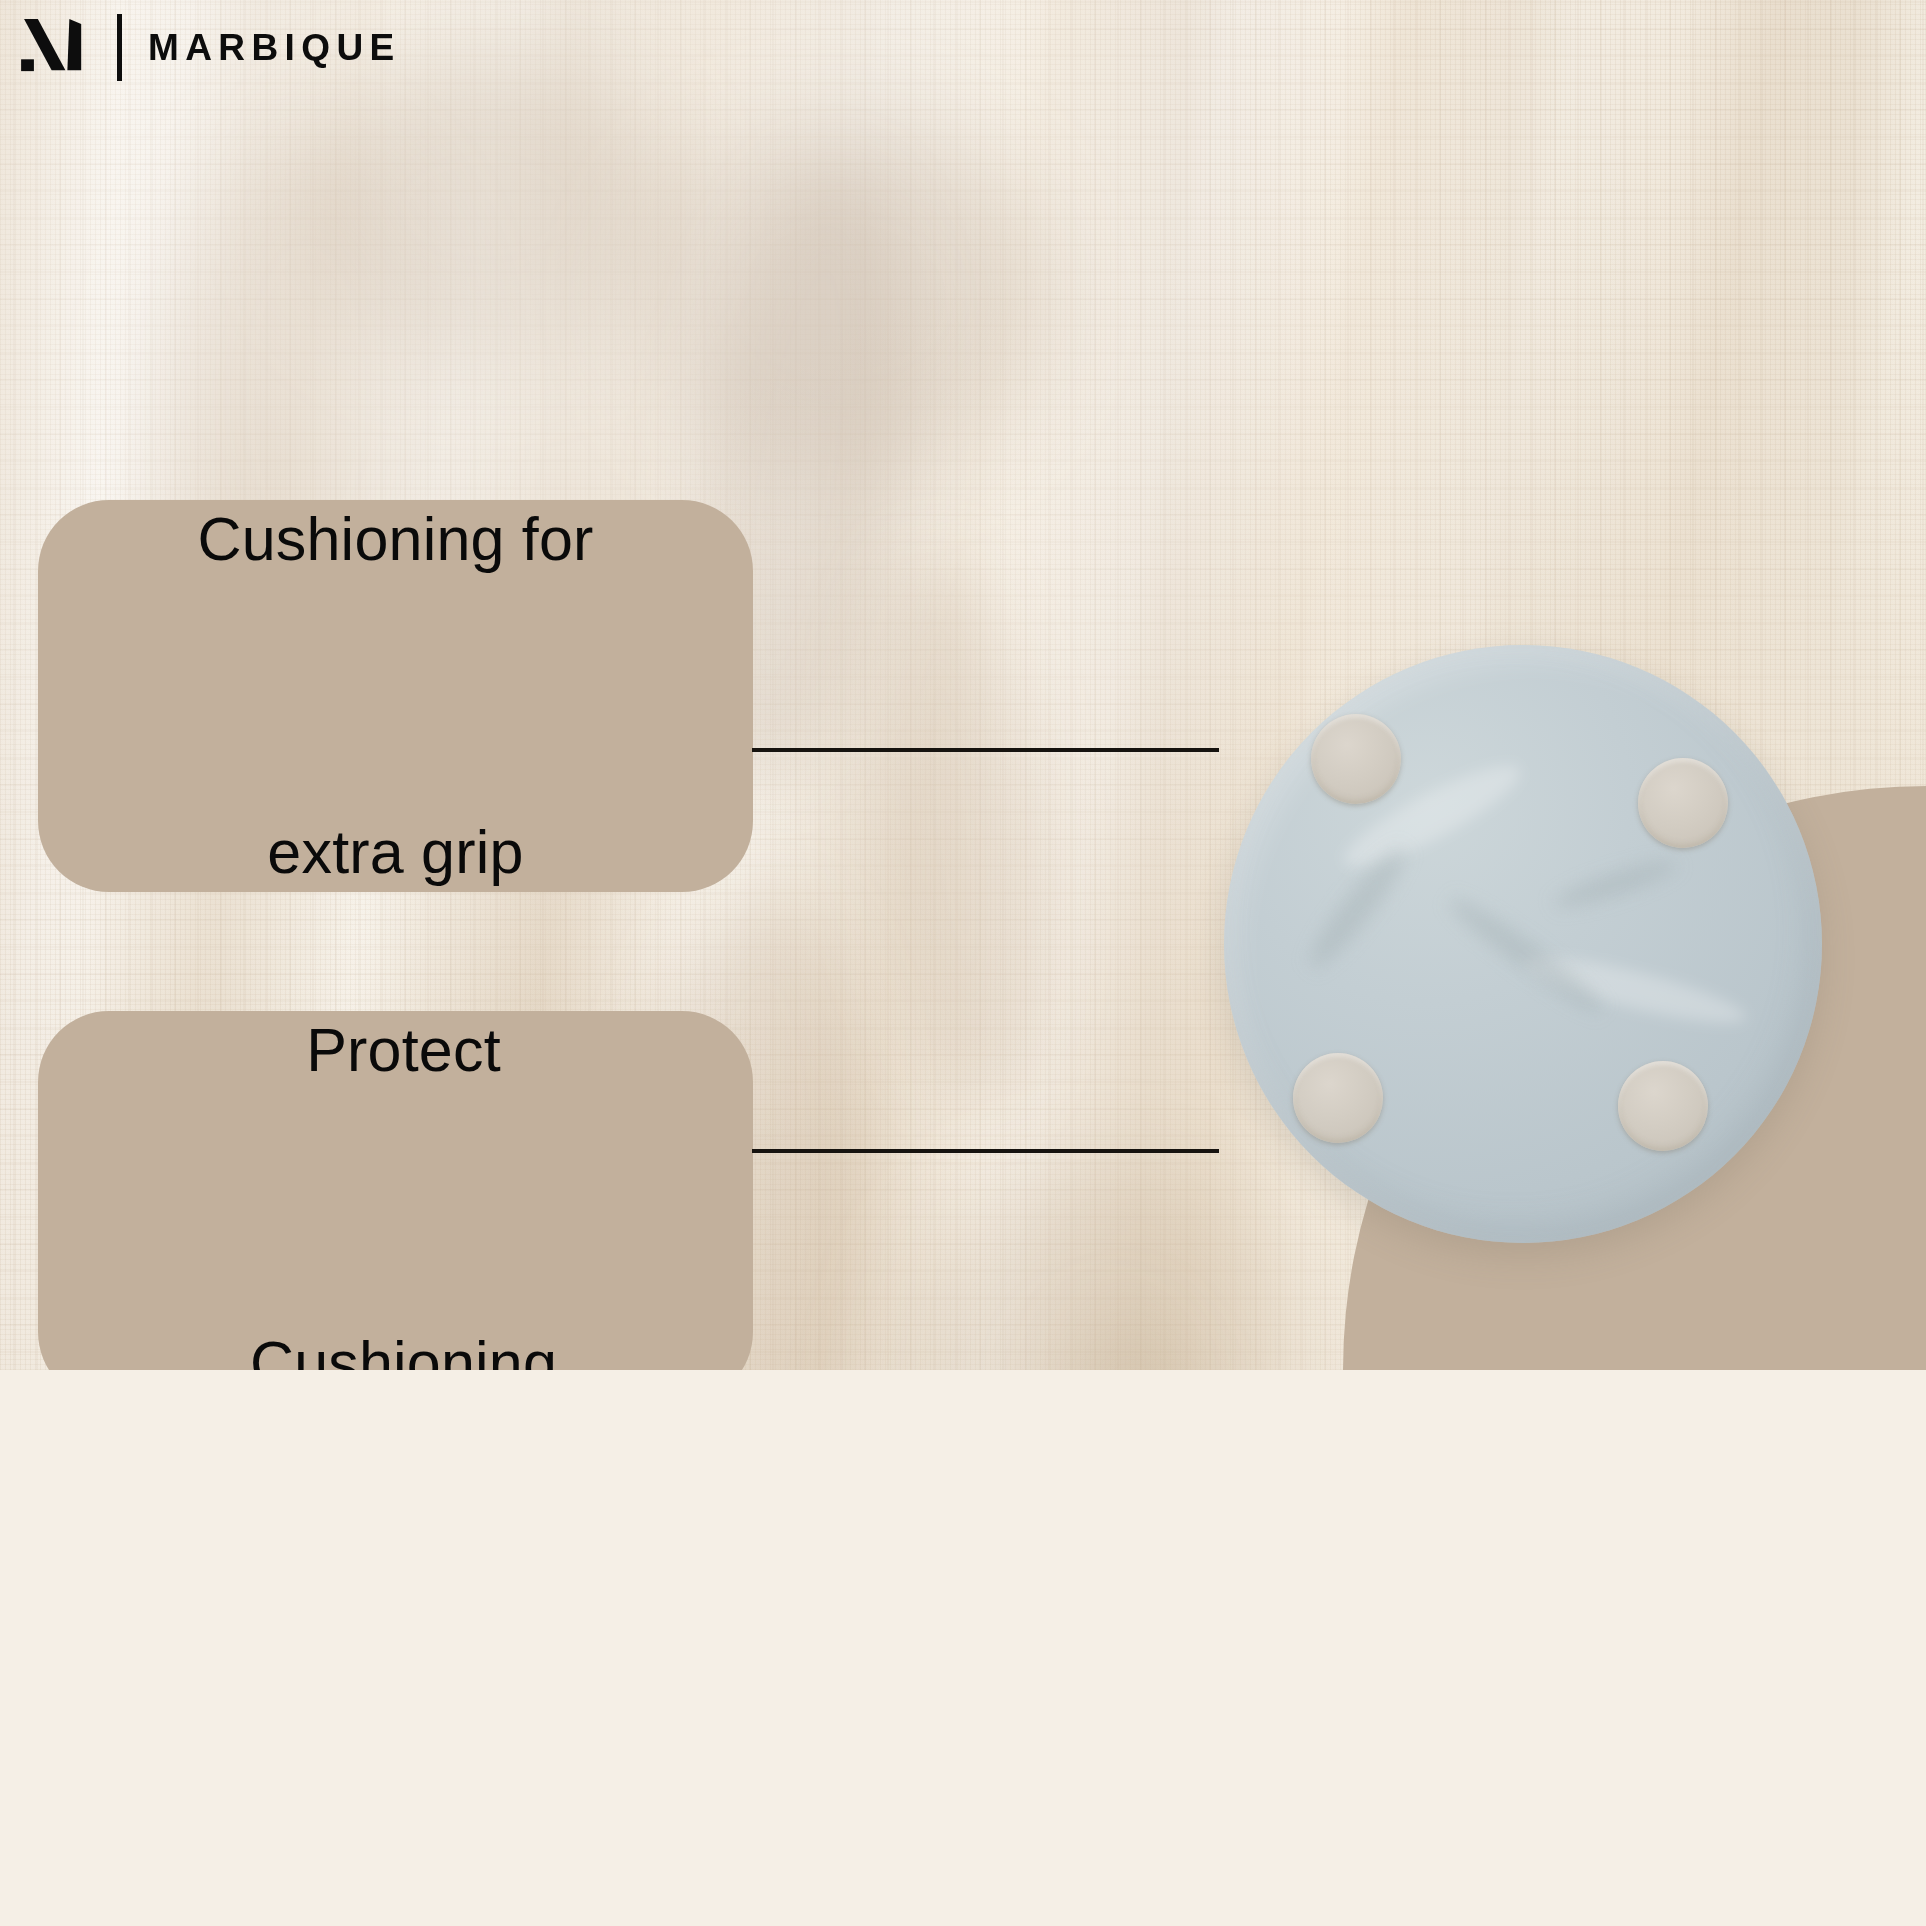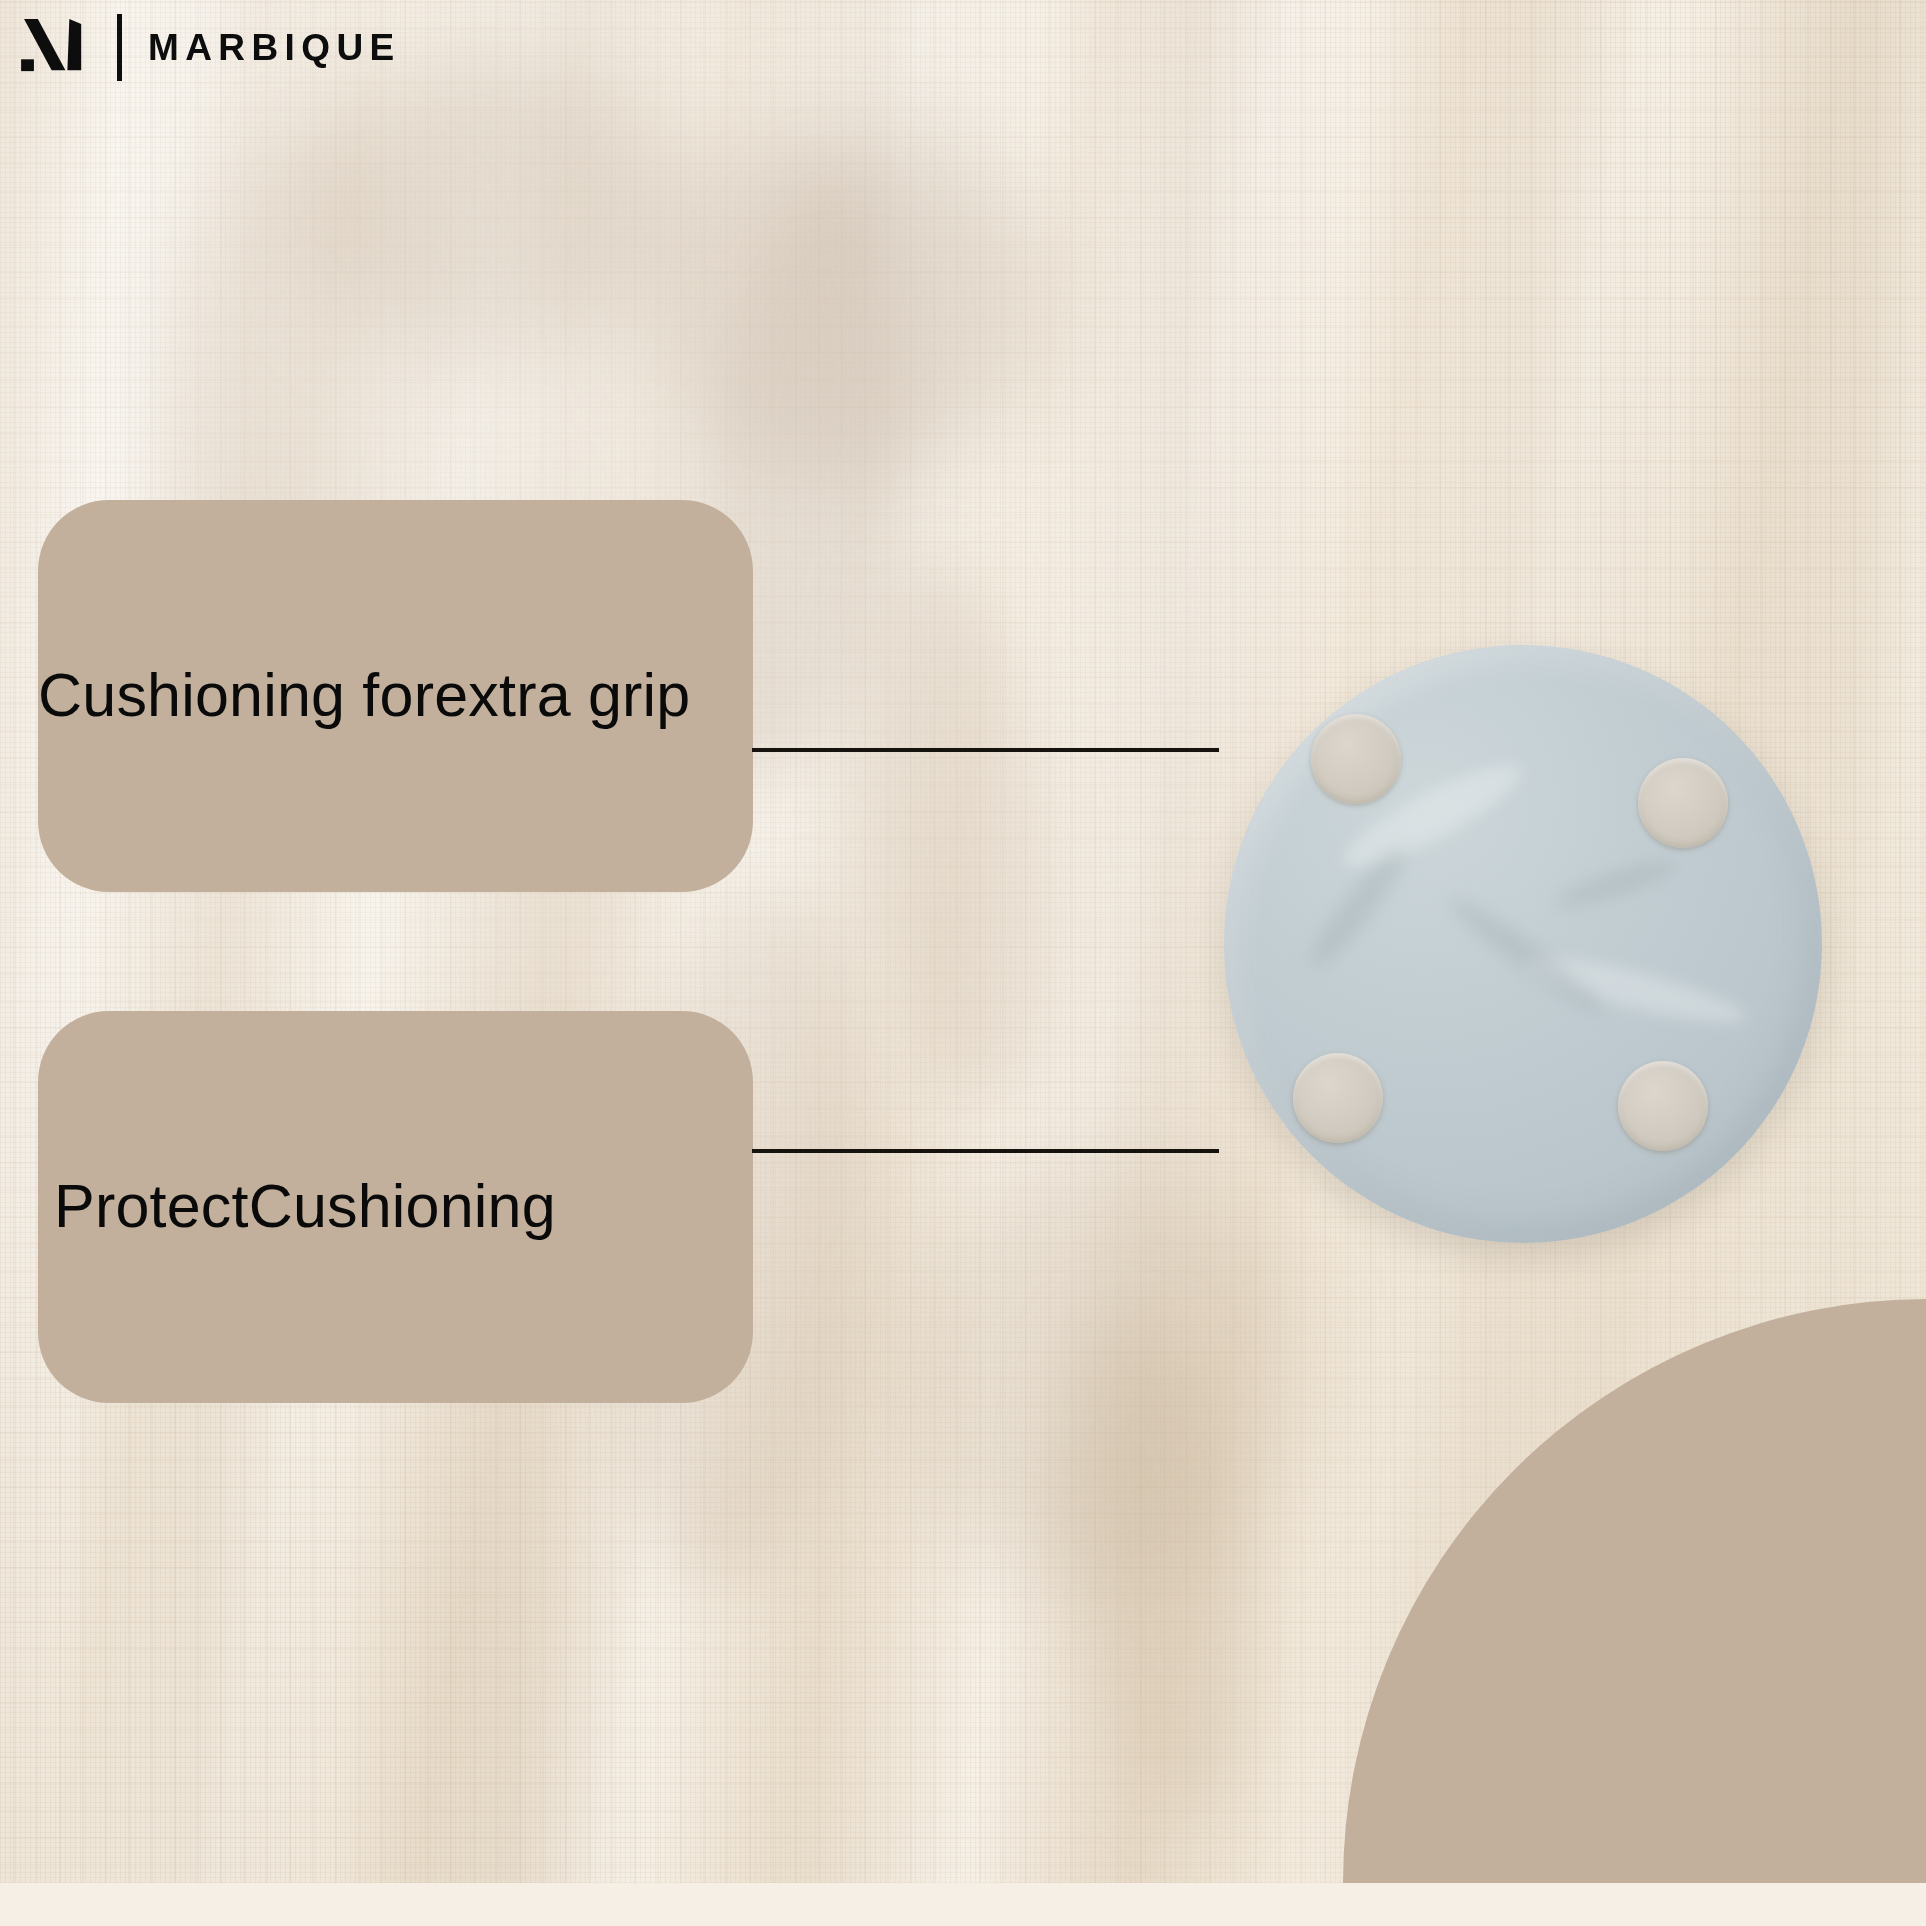--- a/index.html
+++ b/index.html
@@ -7,21 +7,21 @@
 
   html, body {
     width:1927px; height:1927px;
     overflow:hidden;
     background:#f5efe6;
     font-family:"Liberation Sans", sans-serif;
   }
 
   #stage {
     position:relative;
-    width:1927px; height:1883px;
+    width:1927px; height:1370px;
     overflow:hidden;
     background:#f7f2ea;
     text-decoration:underline;
   }
 
   
   .bg-base {
     position:absolute; inset:0;
     background:
       linear-gradient(100deg,
@@ -117,23 +117,23 @@
   }
 
   
   .pill {
     position:absolute;
     left:38px;
     width:715px;
     background:#c2b09c;
     border-radius:71px;
     display:flex;
-    flex-direction:row;
+    flex-direction:column;
     align-items:center;
-    justify-content:flex-start;
+    justify-content:space-between;
     text-align:center;
     color:#0a0a0a;
     font-size:61px;
     line-height:1.30;
     letter-spacing:0.2px;
     font-weight:normal;
   }
   #pill-1 { top:500px;  height:392px; }
   #pill-2 { top:1011px; height:392px;padding-left:16px; }
   .pill-line { display:block; }

